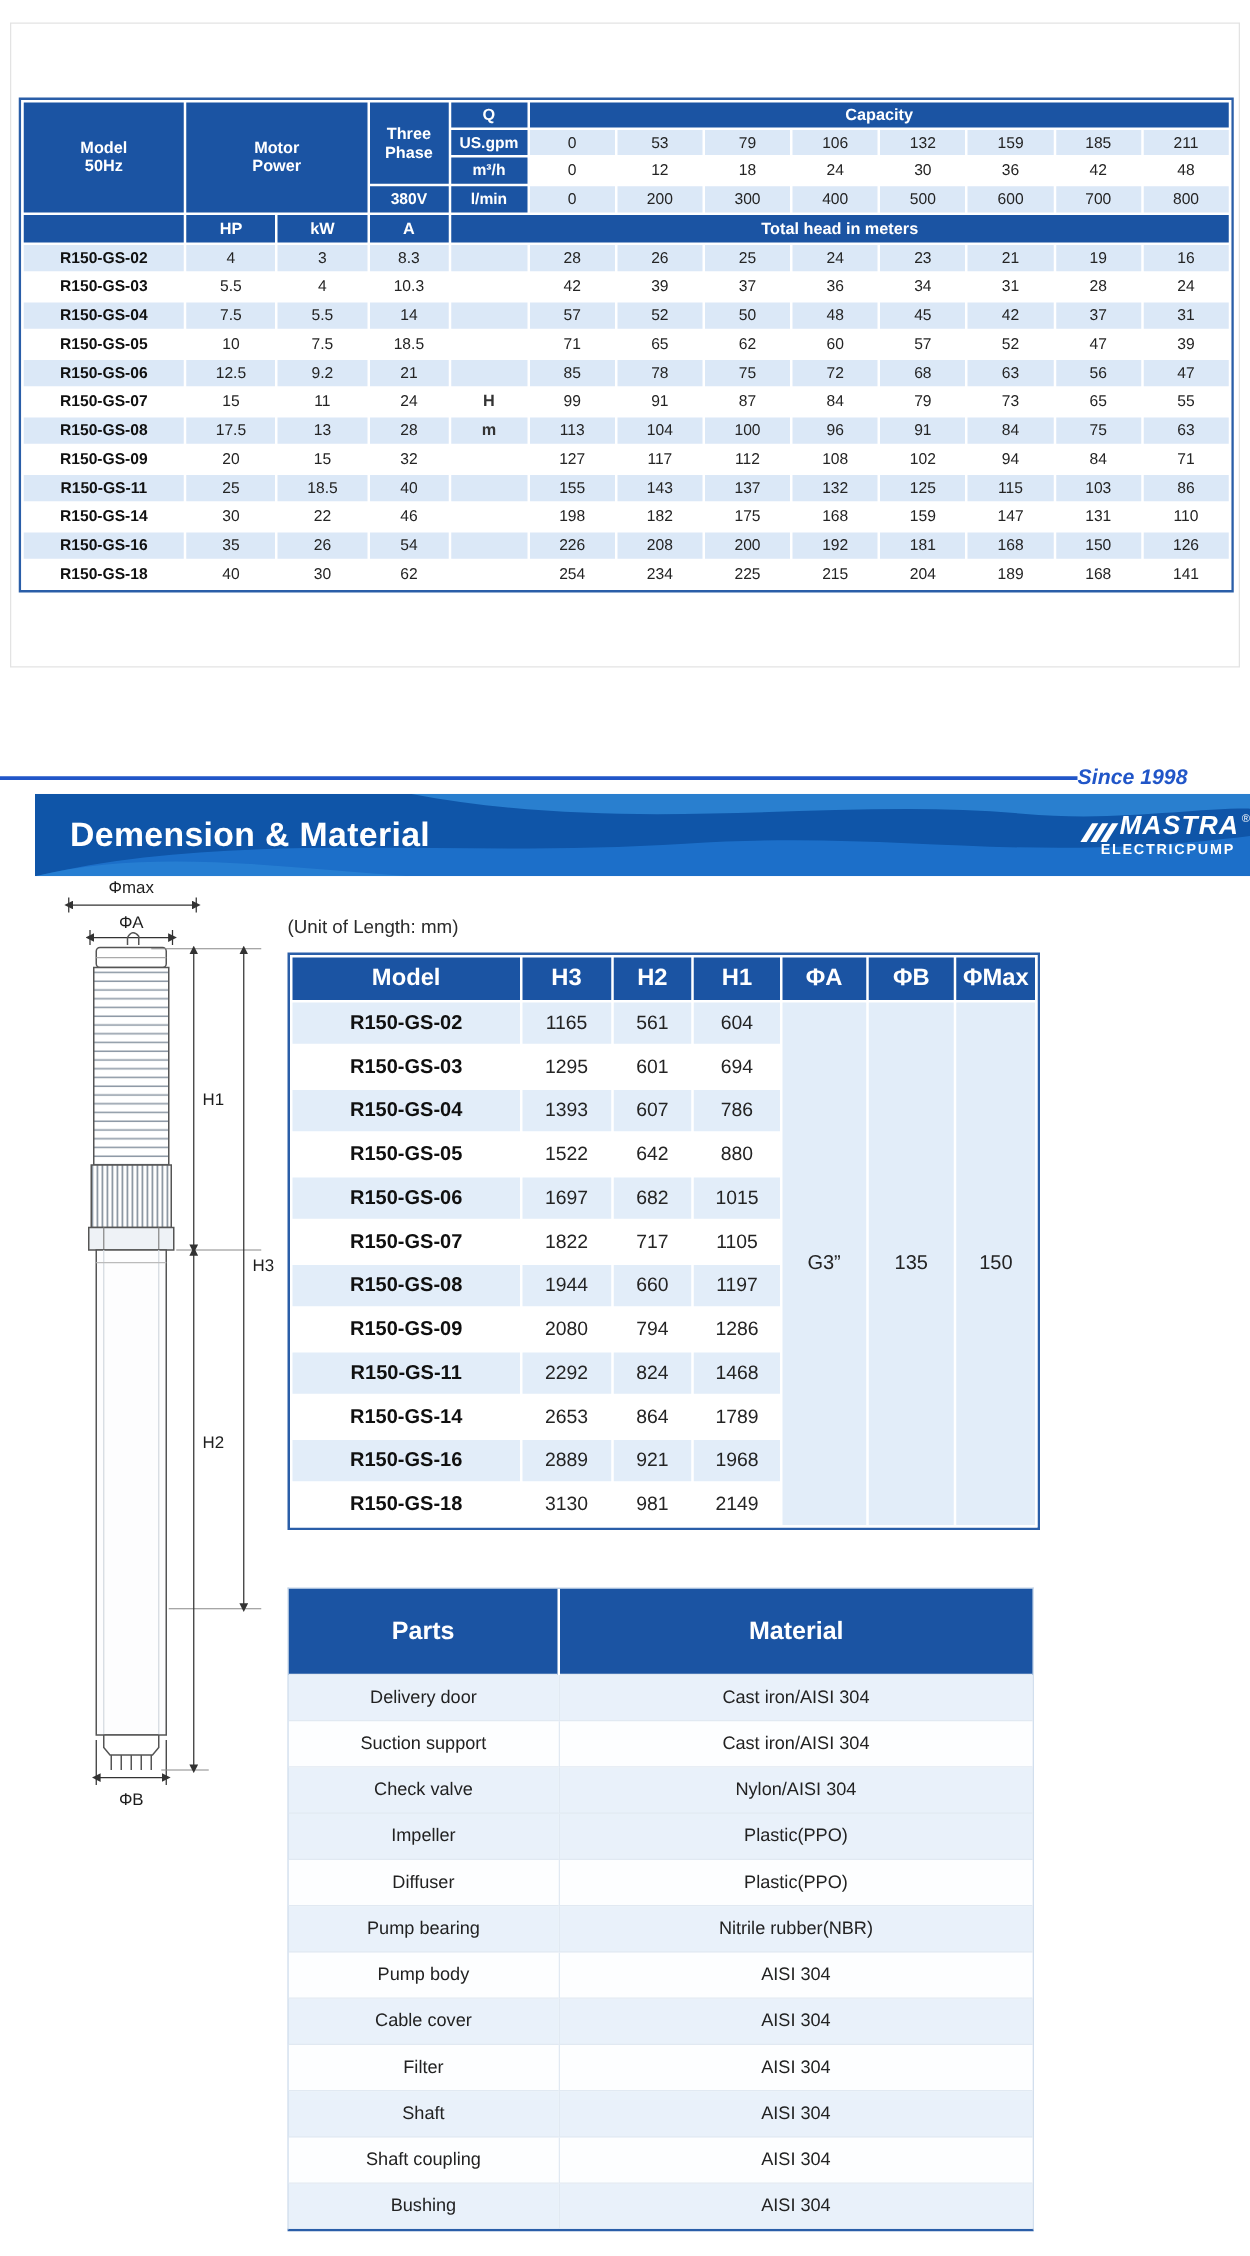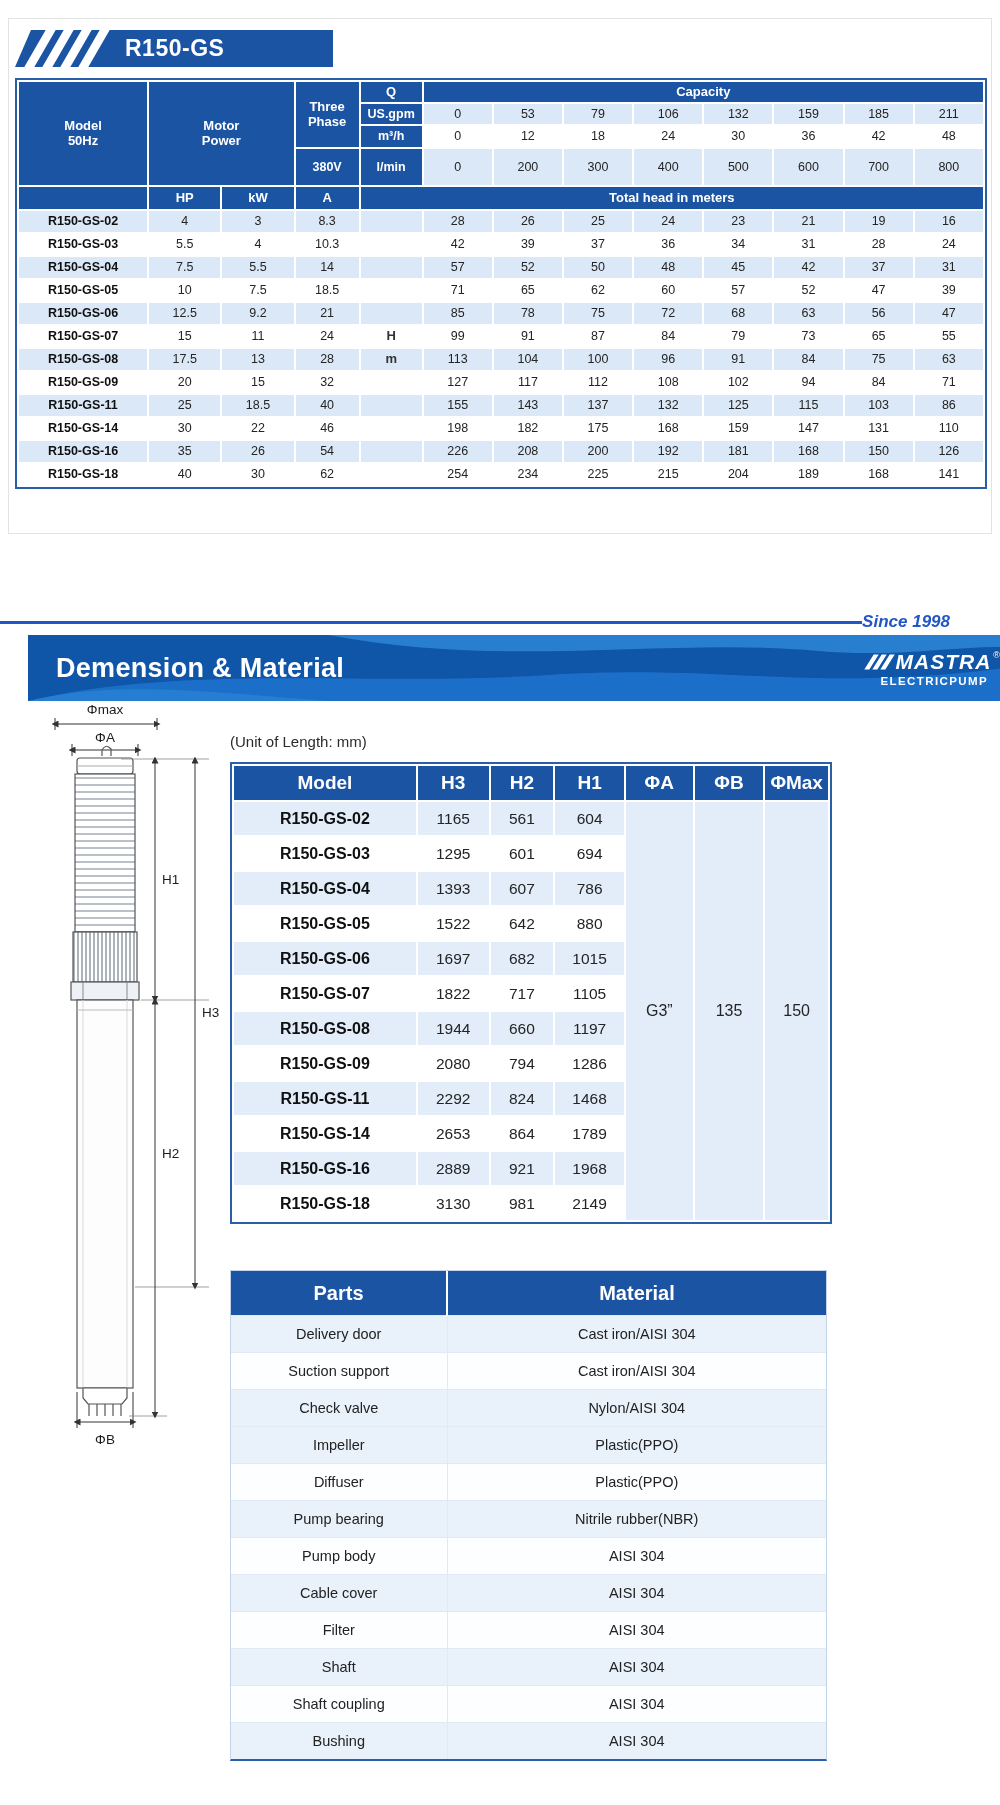--- a/index.html
+++ b/index.html
@@ -17,40 +17,40 @@
 
   
   .specwrap{position:absolute;left:15px;top:78px;width:968px;border:2px solid #2a5ea8;background:#fff;}
   table.spec{width:100%;border-collapse:separate;border-spacing:2px;table-layout:fixed;background:#fff;}
   table.spec td{text-align:center;vertical-align:middle;padding:0;line-height:1.15;}
   .spec .h{background:#1b54a3;color:#fff;font-weight:bold;font-size:13px;}
   .spec .hsm{font-size:12.5px;}
   .spec thead tr:nth-child(1){height:20px;}
   .spec thead tr:nth-child(2){height:20px;border-radius:10px;}
   .spec thead tr:nth-child(3){height:21px;}
-  .spec thead tr:nth-child(4){height:36px;margin-top:16px;}
+  .spec thead tr:nth-child(4){height:21px;margin-top:16px;}
   .spec thead tr:nth-child(5){height:22px;}
   .spec tbody tr{height:21px;}
   .spec .num{font-size:12.5px;color:#242424;}
   .spec .model{font-weight:bold;font-size:12.5px;color:#101010;}
   .spec .lt{background:#dbe8f7;}
   .spec .hm{font-weight:bold;font-size:13px;color:#333;}
 
   
   .since{position:absolute;left:0;top:612px;width:1000px;display:flex;align-items:center;padding-right:50px;box-sizing:border-box;}
   .since .rule{flex:1;height:3px;background:#2156c8;}
   .since .txt{color:#2156c8;font-weight:bold;font-style:italic;font-size:17px;white-space:nowrap;}
 
   
   .band{position:absolute;left:0;top:635px;width:1000px;height:66px;overflow:hidden;margin-left:28px;}
   .band svg.waves{position:absolute;left:0;top:0;}
   .band .sect{position:absolute;left:28px;top:50%;transform:translateY(-50%);color:#fff;
               font-size:27px;font-weight:bold;letter-spacing:.3px;margin:0;}
   .logo{position:absolute;right:28px;top:50%;transform:translateY(-50%);text-align:center;color:#fff;}
-  .logo-top{display:flex;align-items:center;justify-content:center;}
+  .logo-top{display:flex;align-items:flex-end;justify-content:center;}
   .ls{display:inline-block;width:5px;height:15px;background:#fff;transform:skewX(-32deg);margin-right:3px;}
   .logo-name{font-weight:bold;font-style:italic;font-size:21px;letter-spacing:1px;margin-left:3px;}
   .logo-reg{font-size:9px;vertical-align:top;align-self:flex-start;margin-left:2px;}
   .logo-sub{font-size:11.5px;font-weight:bold;letter-spacing:1.4px;margin-top:1px;}
 
   
   .drawing{position:absolute;left:25px;top:700px;}
   .drawing text{font-family:"Liberation Sans",sans-serif;font-size:13.5px;fill:#1d1d1d;}
 
   
@@ -64,43 +64,34 @@
   .dim tbody tr{height:33px;}
   .dim .dmodel{font-weight:bold;font-size:16px;color:#101010;}
   .dim .dnum{font-size:15.5px;color:#242424;}
   .dim .lt{background:#e2edf9;}
   .dim .merge{background:#e2edf9;font-size:16px;color:#242424;}
 
   
   .partswrap{position:absolute;left:230px;top:1270px;width:595px;border:1px solid #c3d4e8;
              border-bottom:2px solid #2a5ea8;background:#fff;}
   table.parts{width:100%;border-collapse:collapse;table-layout:fixed;}
-  table.parts th{background:#1b54a3;color:#fff;font-weight:bold;font-size:20px;height:44px;padding:0;margin-top:36px;}
+  table.parts th{background:#1b54a3;color:#fff;font-weight:bold;font-size:20px;height:44px;padding:12px;margin-top:36px;}
   table.parts th:first-child{border-right:2px solid #fff;}
   table.parts td{text-align:center;font-size:14.5px;color:#222;height:36px;padding:0;
                  border-top:1px solid #e1e9f2;margin-left:24px;}
   table.parts td:first-child{border-right:1px solid #e1e9f2;}
   .parts .plt td{background:#e9f1fa;}
   .parts .pwh td{background:#fdfeff;}
 </style>
 </head>
 <body>
 
 <div class="page">
   <div class="topcard"></div>
 
-  <div class="banner">
-    <div class="stripes">
-      <span class="stripe"></span>
-        <span class="stripe"></span>
-        <span class="stripe"></span>
-        <span class="stripe"></span>
-    </div>
-    <span class="banner-title">R150-GS</span>
-  </div>
 
   <div class="specwrap">
     <table class="spec">
       <colgroup>
         <col style="width:126px">
           <col style="width:70px">
           <col style="width:70px">
           <col style="width:62px">
           <col style="width:60px">
         <col style="width:67px">

